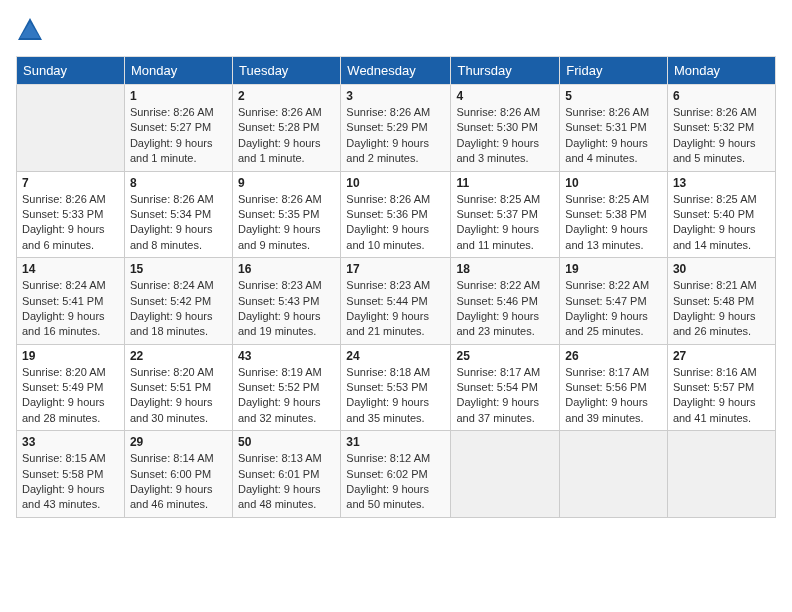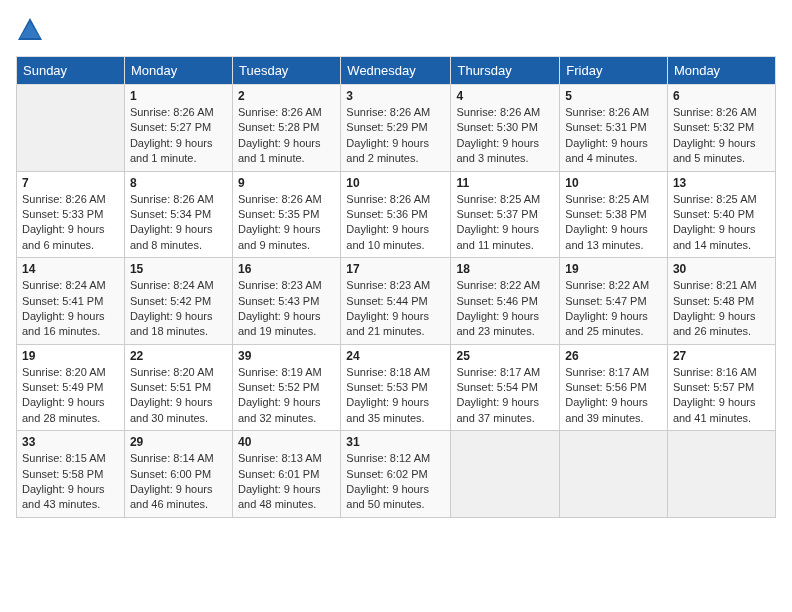--- a/index.html
+++ b/index.html
@@ -208,21 +208,21 @@
       <tr>
         <td>
           <span class="day-num">19</span>
           <div class="day-info">Sunrise: 8:20 AM<br>Sunset: 5:49 PM<br>Daylight: 9 hours<br>and 28 minutes.</div>
         </td>
         <td>
           <span class="day-num">22</span>
           <div class="day-info">Sunrise: 8:20 AM<br>Sunset: 5:51 PM<br>Daylight: 9 hours<br>and 30 minutes.</div>
         </td>
         <td>
-          <span class="day-num">39</span>
+          <span class="day-num">43</span>
           <div class="day-info">Sunrise: 8:19 AM<br>Sunset: 5:52 PM<br>Daylight: 9 hours<br>and 32 minutes.</div>
         </td>
         <td>
           <span class="day-num">24</span>
           <div class="day-info">Sunrise: 8:18 AM<br>Sunset: 5:53 PM<br>Daylight: 9 hours<br>and 35 minutes.</div>
         </td>
         <td>
           <span class="day-num">25</span>
           <div class="day-info">Sunrise: 8:17 AM<br>Sunset: 5:54 PM<br>Daylight: 9 hours<br>and 37 minutes.</div>
         </td>
@@ -238,21 +238,21 @@
       <tr>
         <td>
           <span class="day-num">33</span>
           <div class="day-info">Sunrise: 8:15 AM<br>Sunset: 5:58 PM<br>Daylight: 9 hours<br>and 43 minutes.</div>
         </td>
         <td>
           <span class="day-num">29</span>
           <div class="day-info">Sunrise: 8:14 AM<br>Sunset: 6:00 PM<br>Daylight: 9 hours<br>and 46 minutes.</div>
         </td>
         <td>
-          <span class="day-num">40</span>
+          <span class="day-num">50</span>
           <div class="day-info">Sunrise: 8:13 AM<br>Sunset: 6:01 PM<br>Daylight: 9 hours<br>and 48 minutes.</div>
         </td>
         <td>
           <span class="day-num">31</span>
           <div class="day-info">Sunrise: 8:12 AM<br>Sunset: 6:02 PM<br>Daylight: 9 hours<br>and 50 minutes.</div>
         </td>
         <td class="empty"></td>
         <td class="empty"></td>
         <td class="empty"></td>
       </tr>

